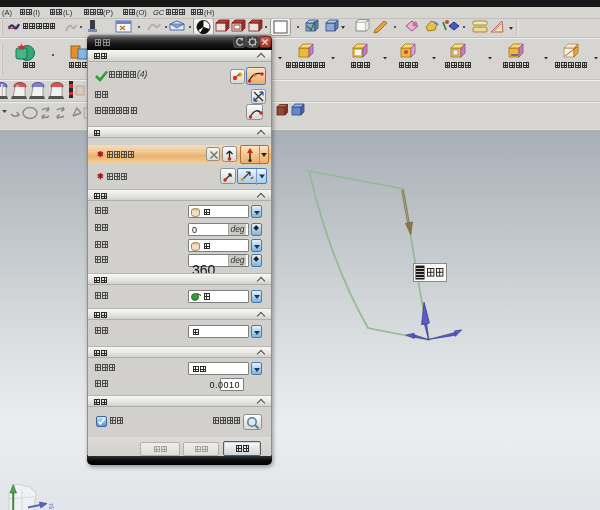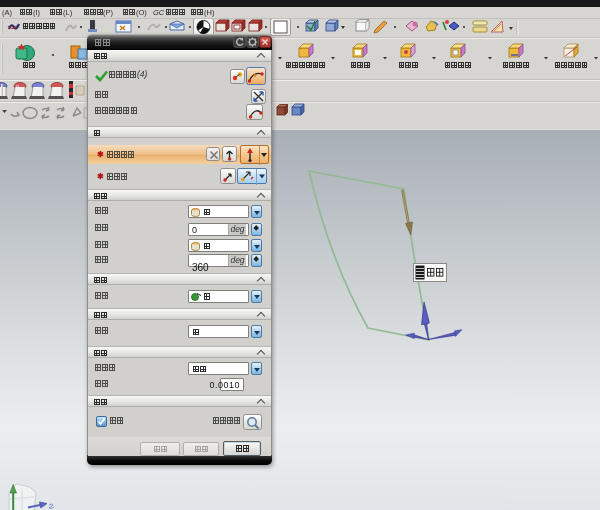--- a/index.html
+++ b/index.html
@@ -434,21 +434,21 @@
  <div class="cfield" style="left:101px;top:205px;width:61px">
       <svg width="12" height="11" style="position:absolute;left:1px;top:0.5px">
         <ellipse cx="5.5" cy="3.5" rx="4" ry="2" fill="#f0c060" stroke="#a07020" stroke-width="0.8"></ellipse>
         <path d="M1.5 3.5 v4 a4 2 0 0 0 8 0 v-4" fill="#e8e0d0" stroke="#a07020" stroke-width="0.8"></path>
       </svg>
       <span class="t7 row" style="position:absolute;left:14px;top:2.5px"><i class="g"></i></span>
     </div>
  <div class="dbtn" style="left:163.5px;top:205px"></div>
  <span class="abs t7 row lbl" style="left:7px;top:222px"><i class="g"></i><i class="g"></i></span>
  <div class="cfield" style="left:101px;top:220px;width:61px">
-      <span style="position:absolute;left:3px;top:7px;font-size:10px">360</span>
+      <span style="position:absolute;left:3px;top:7px;font-size:14px">360</span>
       <span style="position:absolute;right:2px;top:0;width:18px;height:11px;background:#cbcac7;border-left:1px solid #a8a8a4;font-size:8.5px;font-style:italic;color:#333;text-align:center">deg</span>
     </div>
  <div class="sbtn" style="left:163.5px;top:220px"></div>
 
  <div class="sech" style="top:239px;border-top:1px solid #b5b5b1">
       <span class="t7 row" style="position:absolute;left:5px;top:2.5px;color:#111"><i class="g"></i><i class="g"></i></span>
       <span class="caret"></span>
     </div>
  <span class="abs t7 row lbl" style="left:7px;top:258px"><i class="g"></i><i class="g"></i></span>
  <div class="cfield" style="left:101px;top:255.5px;width:61px">

